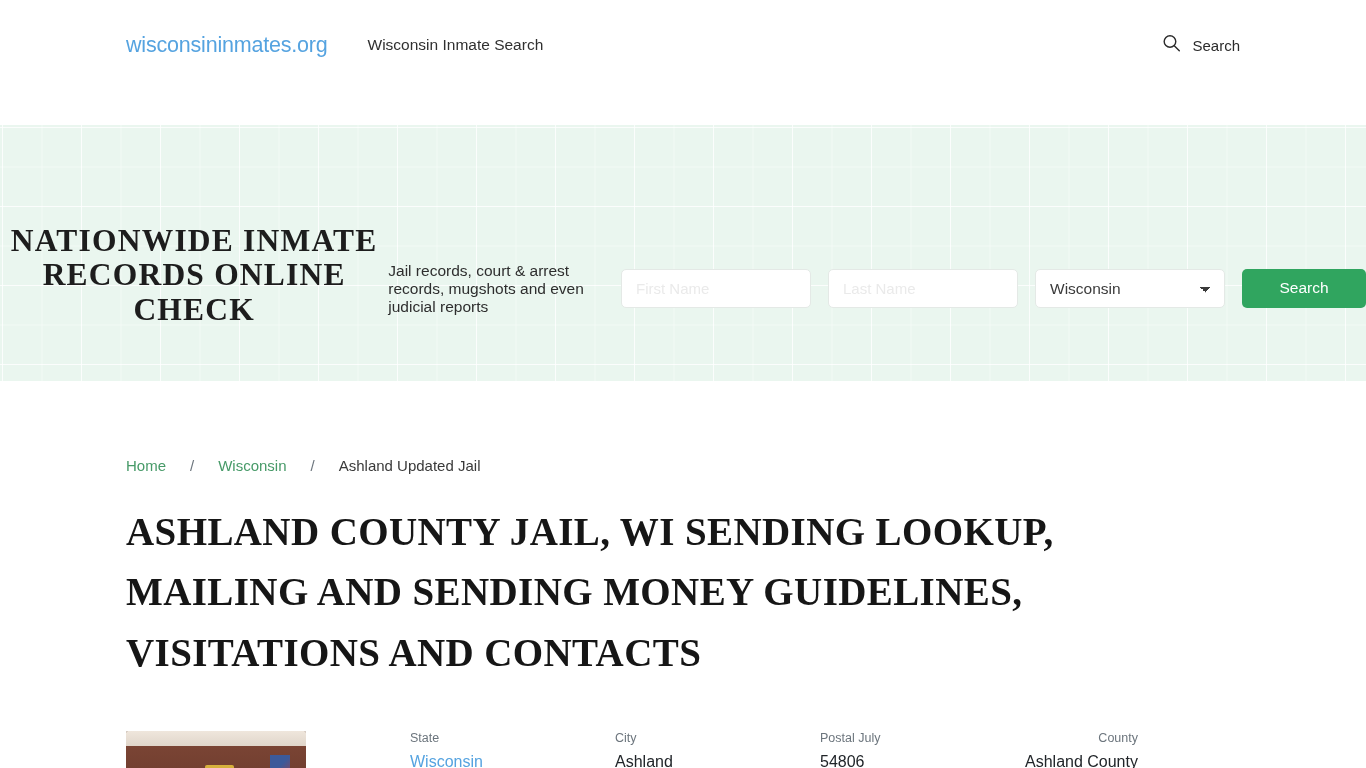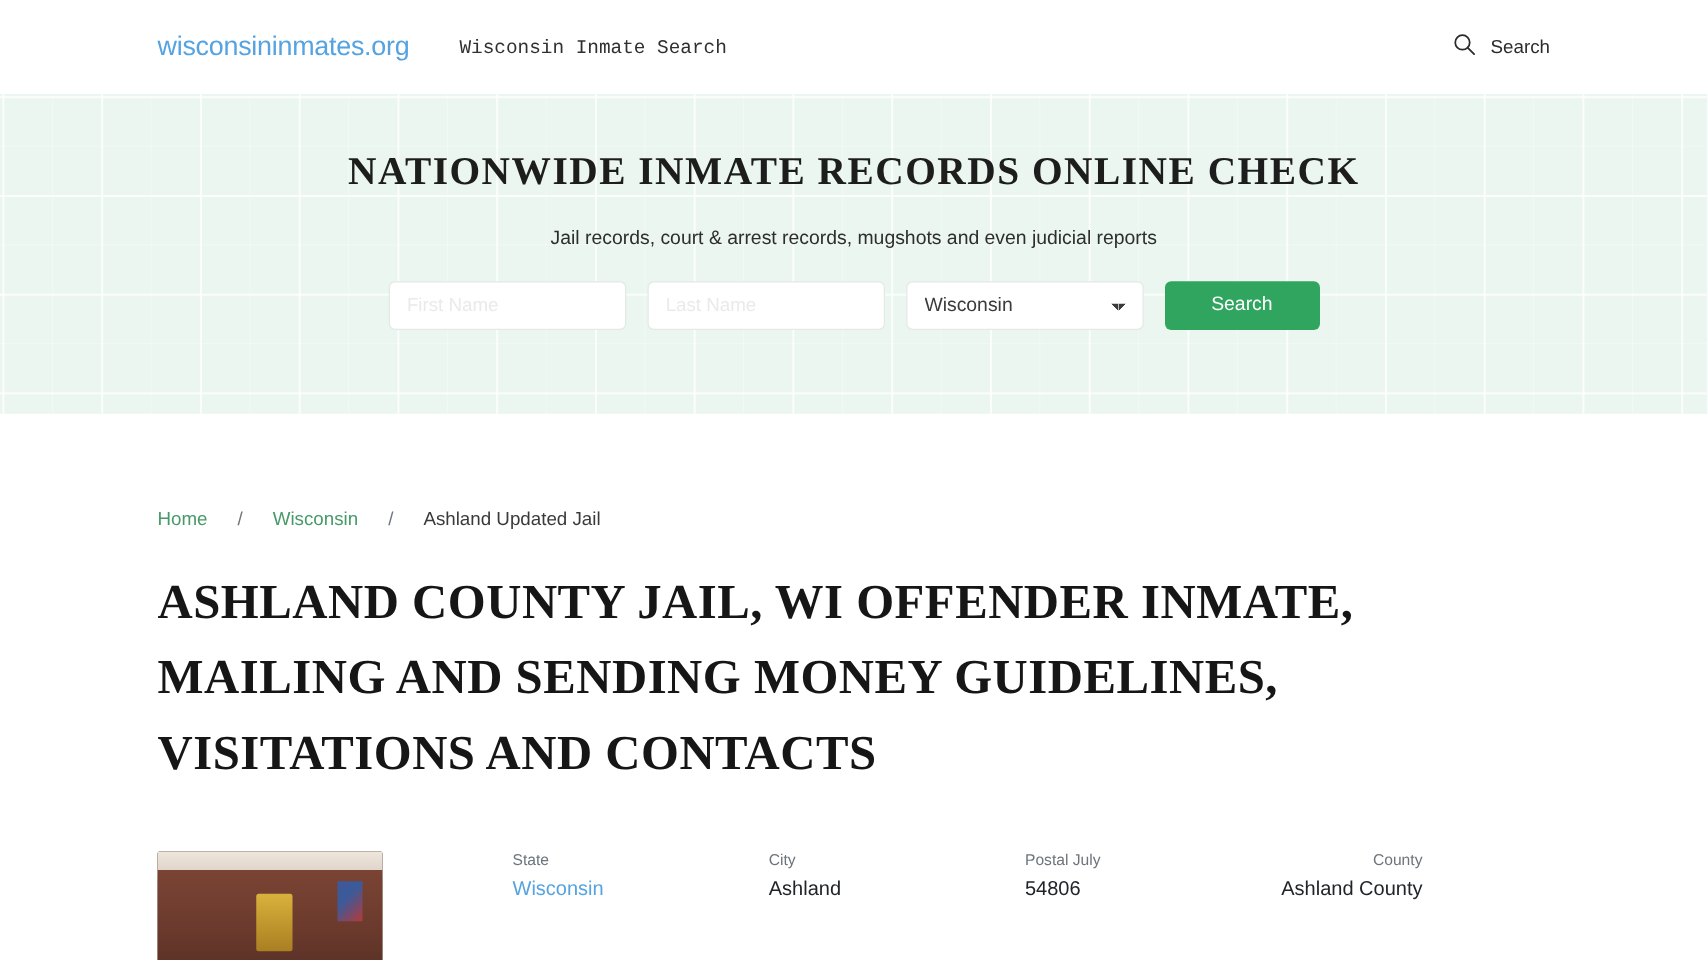--- a/index.html
+++ b/index.html
@@ -8,42 +8,41 @@
     width: 1366px;
     height: 768px;
     overflow: hidden;
     background: #ffffff;
     font-family: "Liberation Sans", sans-serif;
     color: #212529;
   }
 
   
   .topnav {
-    height: 75px;
+    height: 90px;
     background: #ffffff;
     display: flex;
     align-items: center;
     padding: 0 126px 0 126px;
     position: relative;
   }
   .brand {
     font-size: 21.5px;
     color: #55a3e0;
     text-decoration: none;
     letter-spacing: -0.2px;
     font-weight: 400;
     white-space: nowrap;
   }
   .nav-tagline {
     margin-left: 40px;
     font-size: 15.5px;
     color: #303030;
     text-decoration: none;
     white-space: nowrap;
-    font-family: Liberation Mono, monospace;
   }
   .nav-search {
     position: absolute;
     right: 126px;
     top: 50%;
     transform: translateY(-50%);
     display: flex;
     align-items: center;
     gap: 11px;
     cursor: pointer;
@@ -60,23 +59,24 @@
     height: 256px;
     background-color: #eaf6ef;
     background-image:
       linear-gradient(to right, rgba(255,255,255,0.75) 1.5px, transparent 1.5px),
       linear-gradient(to bottom, rgba(255,255,255,0.75) 1.5px, transparent 1.5px),
       linear-gradient(to right, rgba(255,255,255,0.35) 1px, transparent 1px),
       linear-gradient(to bottom, rgba(255,255,255,0.35) 1px, transparent 1px);
     background-size: 79px 79px, 79px 79px, 39.5px 39.5px, 39.5px 39.5px;
     background-position: 2px 2px, 2px 2px, 2px 2px, 2px 2px;
     display: flex;
-    flex-direction: column;
+    flex-direction: row;
     align-items: center;
     padding-top: 45px;
+    margin-top: 35px;
   }
   .hero-title {
     font-family: "Liberation Serif", serif;
     font-weight: bold;
     font-size: 31.5px;
     letter-spacing: 1.2px;
     color: #1d1d1d;
     text-align: center;
     line-height: 1.1;
   }
@@ -269,21 +269,21 @@
 <div class="main">
 
   <nav class="breadcrumb">
     <a class="bc-link" href="#">Home</a>
     <span class="bc-sep">/</span>
     <a class="bc-link" href="#">Wisconsin</a>
     <span class="bc-sep">/</span>
     <span class="bc-current">Ashland Updated Jail</span>
   </nav>
 
-  <h2 class="page-title">ASHLAND COUNTY JAIL, WI OFFENDER INMATE, MAILING AND SENDING MONEY GUIDELINES, VISITATIONS AND CONTACTS</h2>
+  <h2 class="page-title">ASHLAND COUNTY JAIL, WI SENDING LOOKUP, MAILING AND SENDING MONEY GUIDELINES, VISITATIONS AND CONTACTS</h2>
 
 
   <div class="info-row">
     <div class="thumb">
       <div class="sky"></div>
       <div class="building"></div>
 
       <div class="crest"></div>
       <div class="flag"></div>
     </div>

